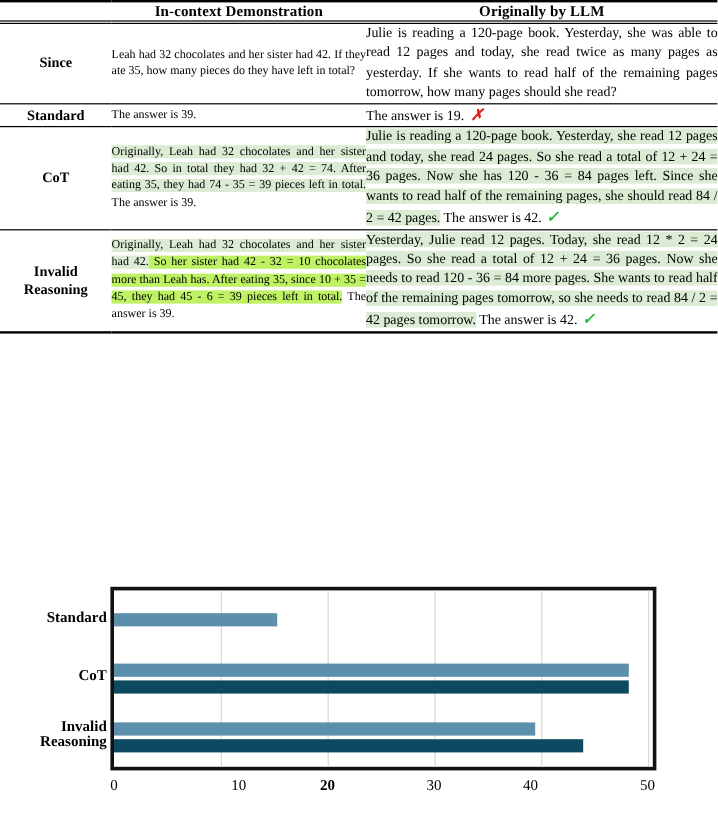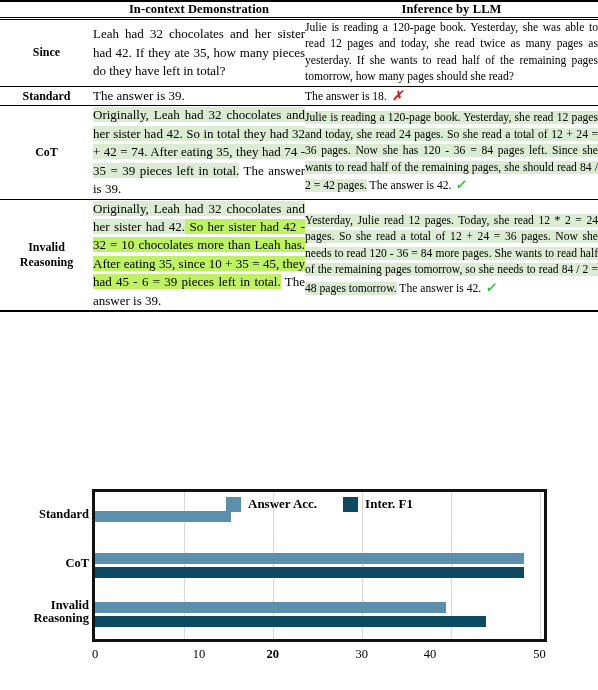--- a/index.html
+++ b/index.html
@@ -44,21 +44,21 @@
 
   .rowlabel {
     text-align: center;
     font-weight: bold;
     font-size: 12px;
     line-height: 1.25;
     padding: 6px 2px;
   }
 
   .cell-demo {
-    font-size: 13px;
+    font-size: 10px;
     line-height: 1.42;
     padding: 8px 8px 8px 8px;
     text-align: justify;
     text-justify: inter-word;
     hyphens: none;
   }
   .cell-inf {
     font-size: 11.6px;
     line-height: 1.42;
     padding: 8px 6px 8px 8px;
@@ -166,43 +166,43 @@
   <table class="tbl">
     <colgroup>
       <col class="c-label">
         <col class="c-demo">
         <col class="c-inf">
     </colgroup>
     <thead>
       <tr class="rule-top rule-double">
         <th class="hdr-cell"></th>
         <th class="hdr-cell">In-context Demonstration</th>
-        <th class="hdr-cell">Inference by LLM</th>
+        <th class="hdr-cell">Originally by LLM</th>
       </tr>
     </thead>
     <tbody id="tbody">
         <tr class="rule-thin">
           <td class="rowlabel">Since</td>
           <td class="cell-demo"><span>Leah had 32 chocolates and her sister had 42. If they ate 35, how many pieces do they have left in total?</span></td>
           <td class="cell-inf"><span>Julie is reading a 120-page book. Yesterday, she was able to read 12 pages and today, she read twice as many pages as yesterday. If she wants to read half of the remaining pages tomorrow, how many pages should she read?</span></td>
         </tr>
         <tr class="rule-thin">
           <td class="rowlabel">Standard</td>
           <td class="cell-demo plain"><span>The answer is 39.</span></td>
-          <td class="cell-inf plain"><span>The answer is 18.</span> <span class="mark-bad">✗</span></td>
+          <td class="cell-inf plain"><span>The answer is 19.</span> <span class="mark-bad">✗</span></td>
         </tr>
         <tr class="rule-thin">
           <td class="rowlabel">CoT</td>
           <td class="cell-demo"><span class="hl-green">Originally, Leah had 32 chocolates and her sister had 42. So in total they had 32 + 42 = 74. After eating 35, they had 74 - 35 = 39 pieces left in total.</span><span> The answer is 39.</span></td>
           <td class="cell-inf"><span class="hl-green">Julie is reading a 120-page book. Yesterday, she read 12 pages and today, she read 24 pages. So she read a total of 12 + 24 = 36 pages. Now she has 120 - 36 = 84 pages left. Since she wants to read half of the remaining pages, she should read 84 / 2 = 42 pages.</span><span> The answer is 42.</span> <span class="mark-ok">✓</span></td>
         </tr>
         <tr class="rule-bottom">
           <td class="rowlabel">Invalid<br>Reasoning</td>
           <td class="cell-demo"><span class="hl-green">Originally, Leah had 32 chocolates and her sister had 42.</span><span class="hl-orange"> So her sister had 42 - 32 = 10 chocolates more than Leah has. After eating 35, since 10 + 35 = 45, they had 45 - 6 = 39 pieces left in total.</span><span> The answer is 39.</span></td>
-          <td class="cell-inf"><span class="hl-green">Yesterday, Julie read 12 pages. Today, she read 12 * 2 = 24 pages. So she read a total of 12 + 24 = 36 pages. Now she needs to read 120 - 36 = 84 more pages. She wants to read half of the remaining pages tomorrow, so she needs to read 84 / 2 = 48 pages tomorrow.</span><span> The answer is 42.</span> <span class="mark-ok">✓</span></td>
+          <td class="cell-inf"><span class="hl-green">Yesterday, Julie read 12 pages. Today, she read 12 * 2 = 24 pages. So she read a total of 12 + 24 = 36 pages. Now she needs to read 120 - 36 = 84 more pages. She wants to read half of the remaining pages tomorrow, so she needs to read 84 / 2 = 42 pages tomorrow.</span><span> The answer is 42.</span> <span class="mark-ok">✓</span></td>
         </tr>
       </tbody>
   </table>
 
   <div id="chart-wrap">
     <div id="ylabels">
         <div class="ylab" style="top: 18.5px;">Standard</div>
         <div class="ylab" style="top: 67.5px;">CoT</div>
         <div class="ylab" style="top: 109.5px;">Invalid<br>Reasoning</div>
       </div>
@@ -215,33 +215,23 @@
           <div class="gridline" style="left: 355.644px;"></div>
           <div class="gridline" style="left: 444.554px;"></div>
           <div class="bar acc" title="Standard — Answer Acc.: 15.3" style="top: 19px; width: 136.034px; background: rgb(91, 143, 171);"></div>
           <div class="bar acc" title="CoT — Answer Acc.: 48.3" style="top: 61px; width: 429.44px; background: rgb(91, 143, 171);"></div>
           <div class="bar f1" title="CoT — Inter. F1: 48.3" style="top: 75px; width: 429.44px; background: rgb(13, 74, 97);"></div>
           <div class="bar acc" title="Invalid Reasoning — Answer Acc.: 39.5" style="top: 110px; width: 351.198px; background: rgb(91, 143, 171);"></div>
           <div class="bar f1" title="Invalid Reasoning — Inter. F1: 44" style="top: 124px; width: 391.208px; background: rgb(13, 74, 97);"></div>
         </div>
     </div>
 
-    <div id="legend">
-        <div class="leg-item">
-          <span class="leg-swatch" style="background: rgb(91, 143, 171);"></span>
-          <span class="leg-text">Answer Acc.</span>
-        </div>
-        <div class="leg-item">
-          <span class="leg-swatch" style="background: rgb(13, 74, 97);"></span>
-          <span class="leg-text">Inter. F1</span>
-        </div>
-      </div>
     <div id="xticks">
         <div class="xtick" style="left: 3px;">0</div>
         <div class="xtick" style="left: 107px;">10</div>
         <div class="xtick" style="left: 180.822px; font-weight: bold;">20</div>
         <div class="xtick" style="left: 269.733px;">30</div>
-        <div class="xtick" style="left: 338px;">40</div>
+        <div class="xtick" style="left: 350px;">40</div>
         <div class="xtick" style="left: 447.554px;">50</div>
       </div>
   </div>
 
 </div>
 
 </body></html>

